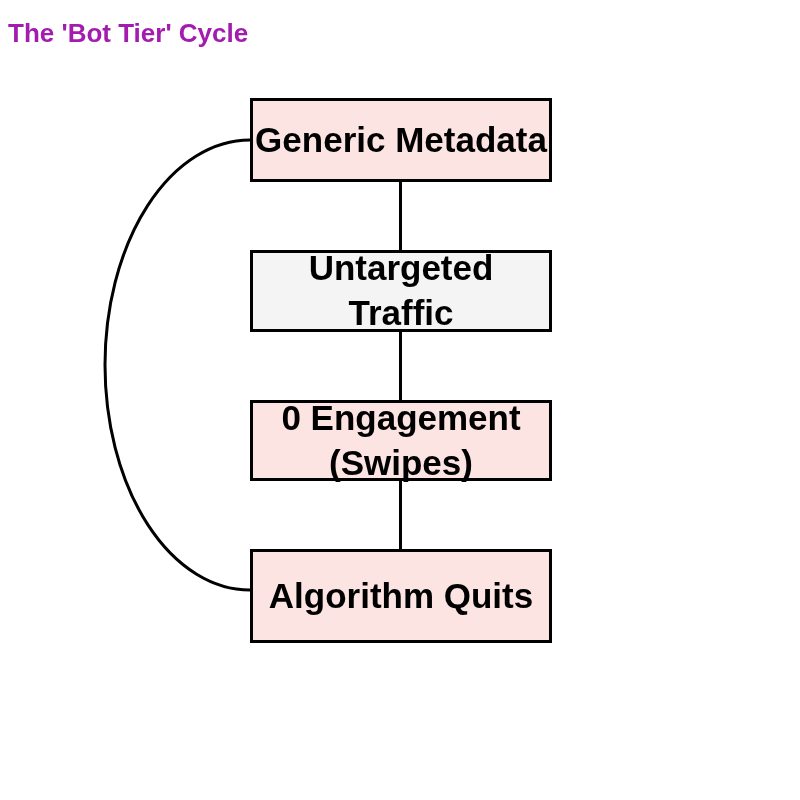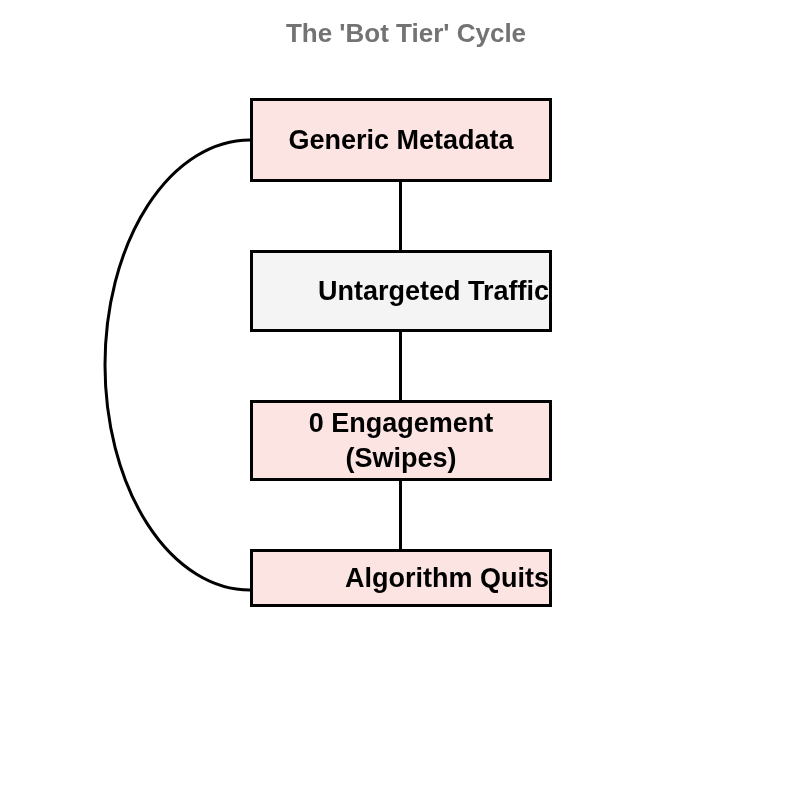--- a/index.html
+++ b/index.html
@@ -10,27 +10,27 @@
   }
   .canvas {
     position: relative;
     width: 800px;
     height: 800px;
     background: #ffffff;
     overflow: hidden;
   }
   .diagram-title {
     position: absolute;
-    left: 16px;
+    left: 8px;
     top: 18px;
     width: 780px;
-    text-align: center;
+    text-align: left;
     font-size: 26px;
     font-weight: bold;
-    color: #737373;
+    color: #a21caf;
     line-height: 30px;
   }
   .edge-layer {
     position: absolute;
     left: 0;
     top: 0;
     width: 800px;
     height: 800px;
     z-index: 3;
     pointer-events: none;
@@ -38,31 +38,31 @@
   .node {
     position: absolute;
     left: 250px;
     width: 302px;
     box-sizing: border-box;
     border: 3px solid #000000;
     display: flex;
     align-items: center;
     justify-content: center;
     text-align: center;
-    font-size: 27px;
+    font-size: 35px;
     font-weight: bold;
     color: #000000;
     white-space: pre-line;
     line-height: 1.28;
     z-index: 2;
   }
   .node-1 { top: 98px;  height: 84px; }
   .node-2 { top: 250px; height: 82px; }
   .node-3 { top: 400px; height: 81px; }
-  .node-4 { top: 549px; height: 58px; justify-content: flex-end; }
+  .node-4 { top: 549px; height: 94px; }
   .edge-label {
     position: absolute;
     left: 85px;
     top: 352px;
     font-size: 29px;
     font-weight: bold;
     line-height: 30px;
     letter-spacing: 0.5px;
     z-index: 1;
     white-space: nowrap;

